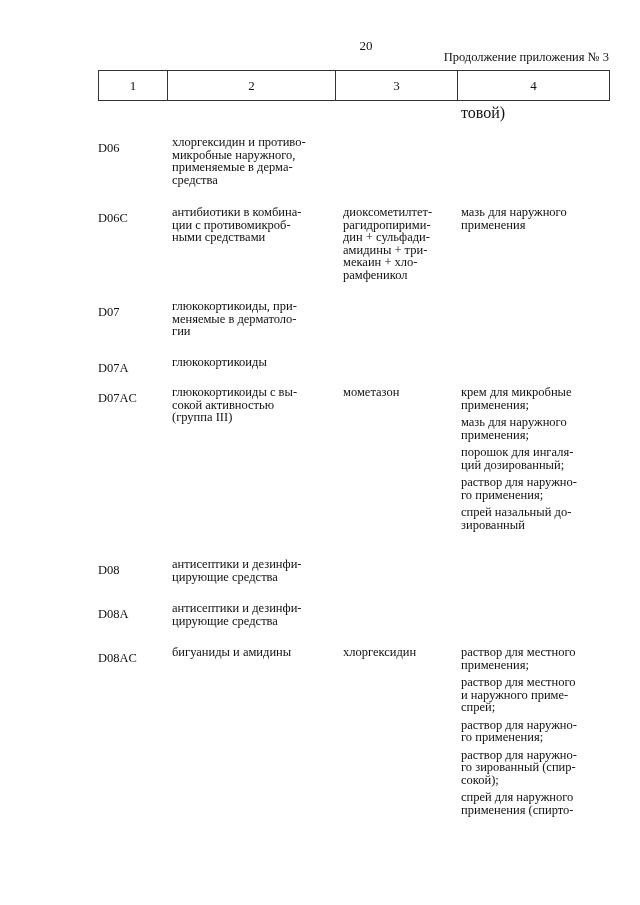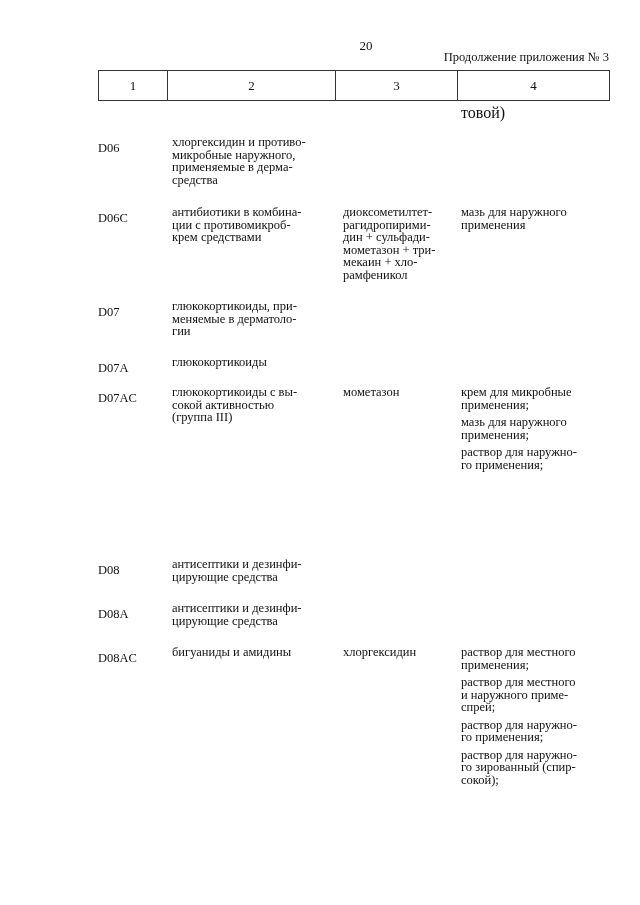--- a/index.html
+++ b/index.html
@@ -49,27 +49,27 @@
         <span class="line">средства</span>
       </div>
       <div class="c3"></div>
       <div class="c4"></div>
     </div>
     <div class="row" style="top: 206px;">
       <div class="c1">D06C</div>
       <div class="c2">
         <span class="line">антибиотики в комбина-</span>
         <span class="line">ции с противомикроб-</span>
-        <span class="line">крем средствами</span>
+        <span class="line">ными средствами</span>
       </div>
       <div class="c3">
         <span class="line">диоксометилтет-</span>
         <span class="line">рагидропирими-</span>
         <span class="line">дин + сульфади-</span>
-        <span class="line">мометазон + три-</span>
+        <span class="line">амидины + три-</span>
         <span class="line">мекаин + хло-</span>
         <span class="line">рамфеникол</span>
       </div>
       <div class="c4">
         <div class="form">
           <span class="line">мазь для наружного</span>
           <span class="line">применения</span>
         </div>
       </div>
     </div>
@@ -104,22 +104,30 @@
       <div class="c4">
         <div class="form">
           <span class="line">крем для микробные</span>
           <span class="line">применения;</span>
         </div>
         <div class="form">
           <span class="line">мазь для наружного</span>
           <span class="line">применения;</span>
         </div>
         <div class="form">
+          <span class="line">порошок для ингаля-</span>
+          <span class="line">ций дозированный;</span>
+        </div>
+        <div class="form">
           <span class="line">раствор для наружно-</span>
           <span class="line">го применения;</span>
+        </div>
+        <div class="form">
+          <span class="line">спрей назальный до-</span>
+          <span class="line">зированный</span>
         </div>
       </div>
     </div>
     <div class="row" style="top: 558px;">
       <div class="c1">D08</div>
       <div class="c2">
         <span class="line">антисептики и дезинфи-</span>
         <span class="line">цирующие средства</span>
       </div>
       <div class="c3"></div>
@@ -154,15 +162,19 @@
         </div>
         <div class="form">
           <span class="line">раствор для наружно-</span>
           <span class="line">го применения;</span>
         </div>
         <div class="form">
           <span class="line">раствор для наружно-</span>
           <span class="line">го зированный (спир-</span>
           <span class="line">сокой);</span>
         </div>
+        <div class="form">
+          <span class="line">спрей для наружного</span>
+          <span class="line">применения (спирто-</span>
+        </div>
       </div>
     </div>
   </div>
 
 </body></html>

